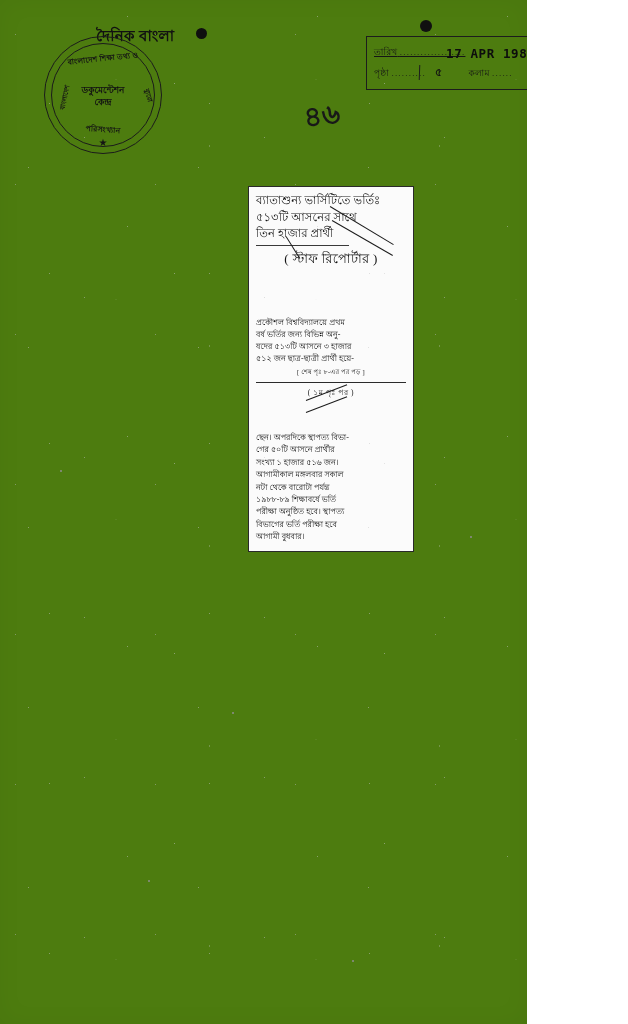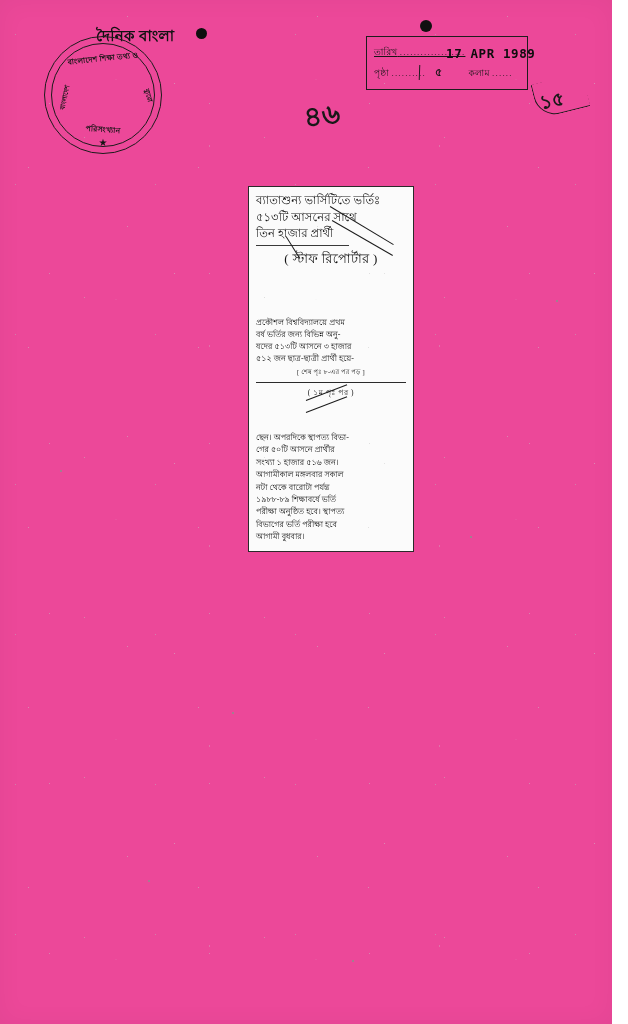--- a/index.html
+++ b/index.html
@@ -6,23 +6,23 @@
     margin: 0;
     padding: 0;
     background: #ffffff;
   }
   body {
     font-family: "Liberation Serif", serif;
     color: #1a1a1a;
   }
   .page {
     position: relative;
-    width: 612px;
+    width: 527px;
     height: 1024px;
-    background: #ec4899;
+    background: #4d7c0f;
     overflow: hidden;
   }
   
   .grain {
     position: absolute;
     inset: 0;
     pointer-events: none;
     opacity: 0.5;
     background-image:
       radial-gradient(circle at 11% 23%, #b9b9b9 0.6px, transparent 0.7px),
@@ -324,20 +324,24 @@
 
   <div class="masthead">দৈনিক বাংলা</div>
   <div class="masthead-blot"></div>
 
   <div class="stamp">
     <div class="ring-outer"></div>
     <div class="ring-inner"></div>
     <div class="stamp-curve-top">বাংলাদেশ  শিক্ষা  তথ্য  ও</div>
     <div class="stamp-side-left">বাংলাদেশ</div>
     <div class="stamp-side-right">ব্যুরো</div>
+    <div class="stamp-center">
+      <div>ডকুমেন্টেশন</div>
+      <div>কেন্দ্র</div>
+    </div>
     <div class="stamp-curve-bottom">পরিসংখ্যান</div>
     <div class="stamp-star">★</div>
   </div>
 
   <div class="datebox">
     <div class="row row1">
       <span>তারিখ</span>
       <span class="dots">...................</span>
       <span class="date-ink">17 APR 1989</span>
     </div>

